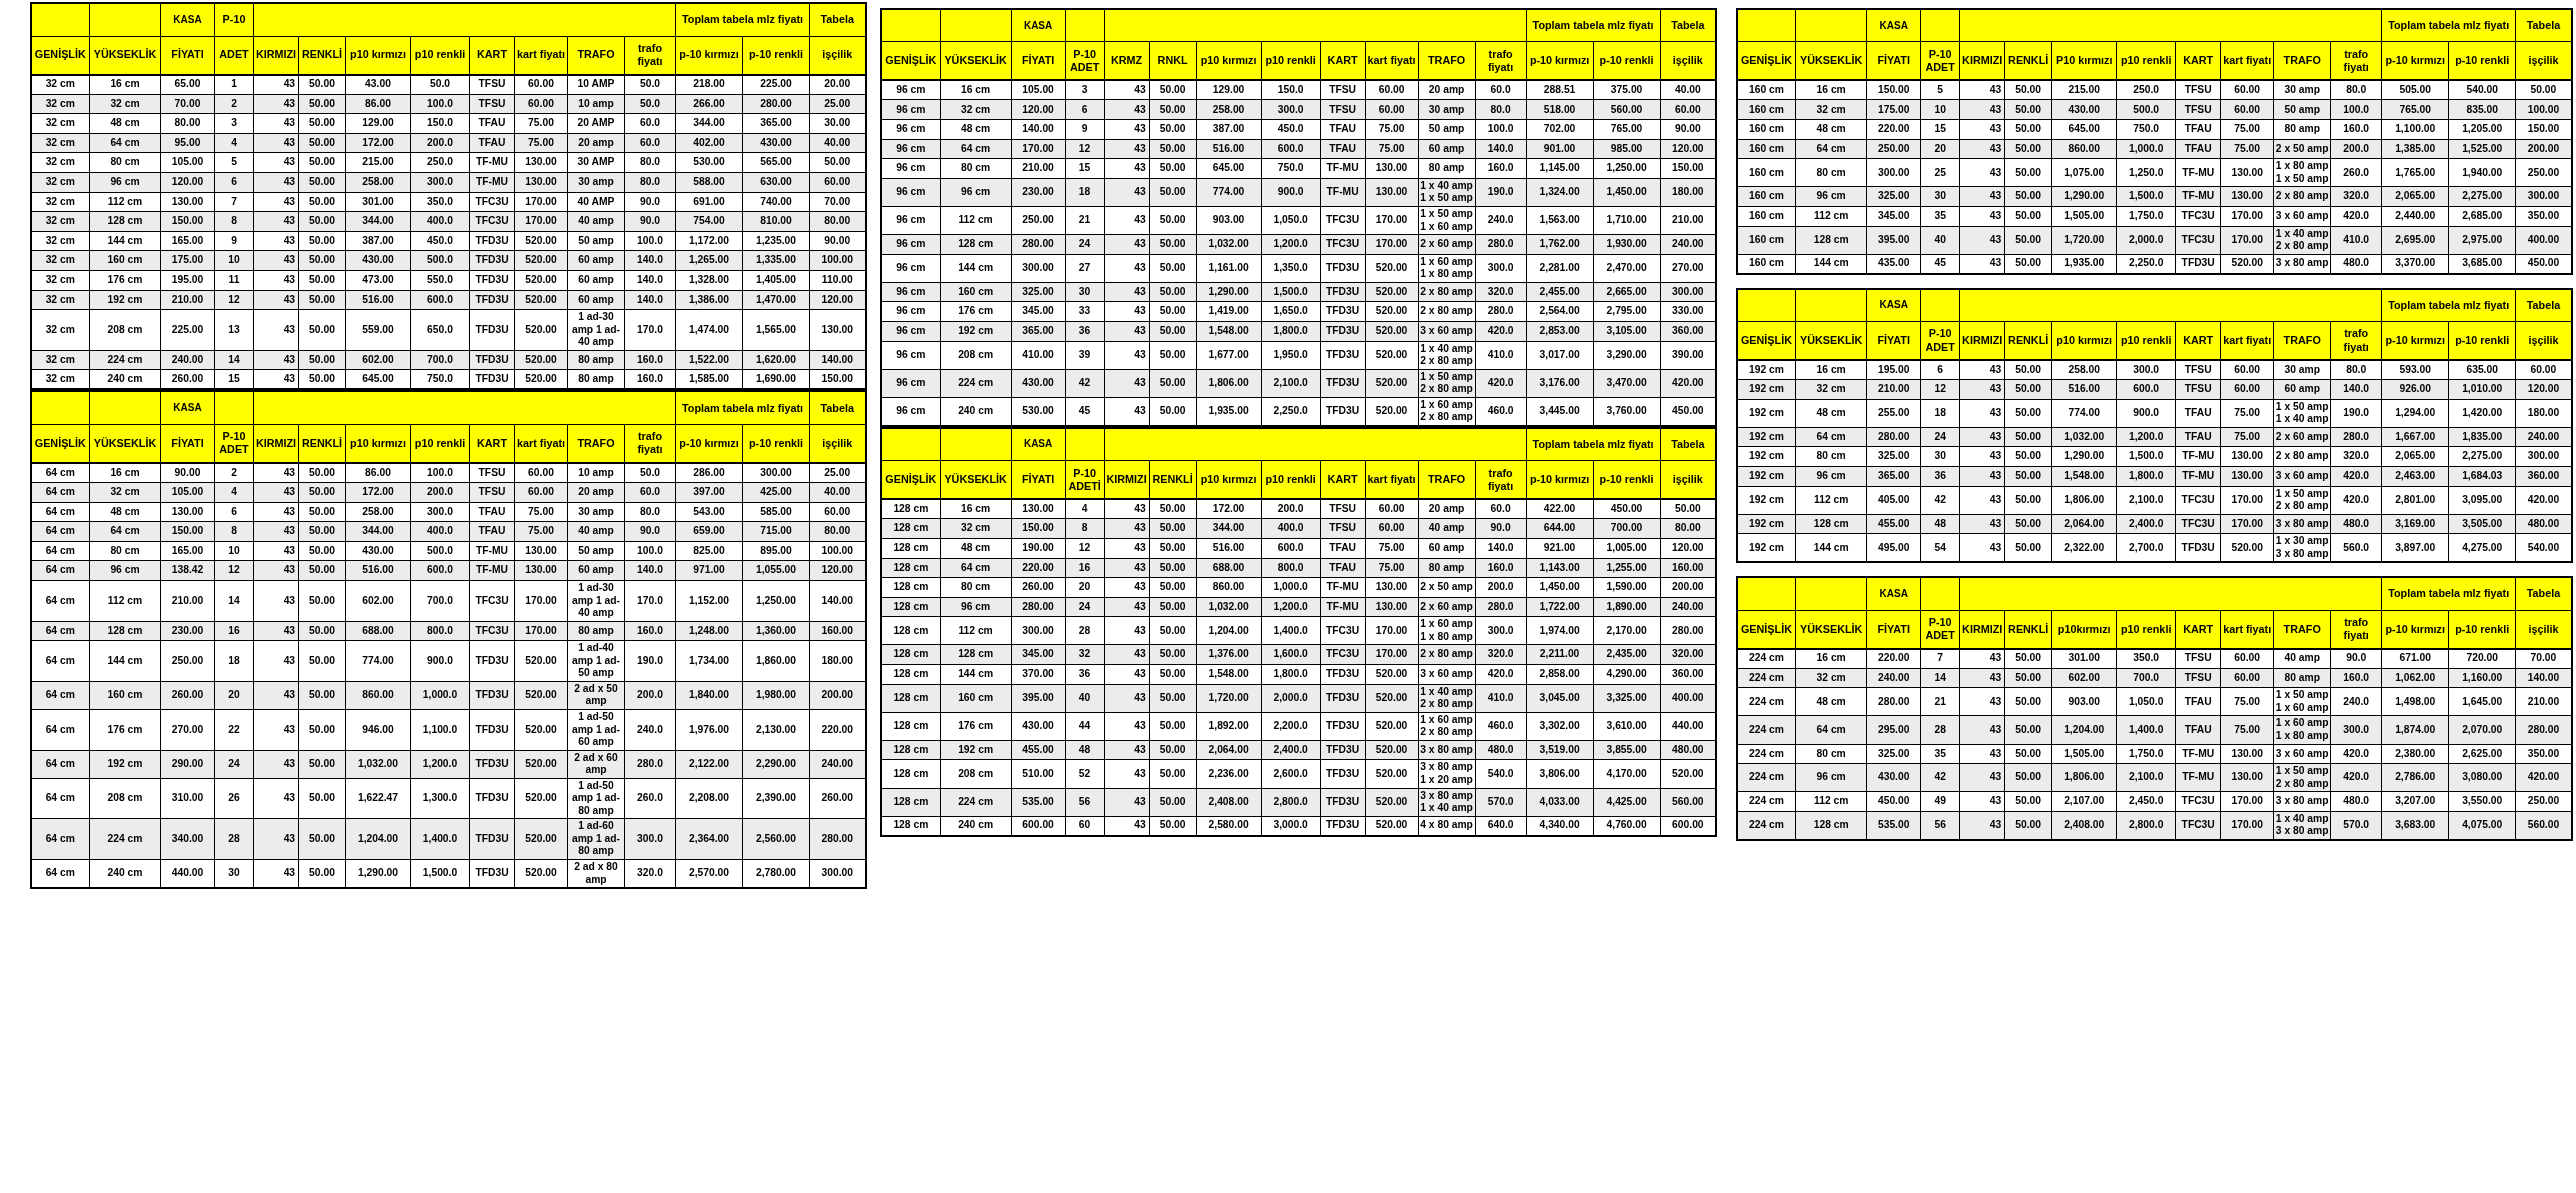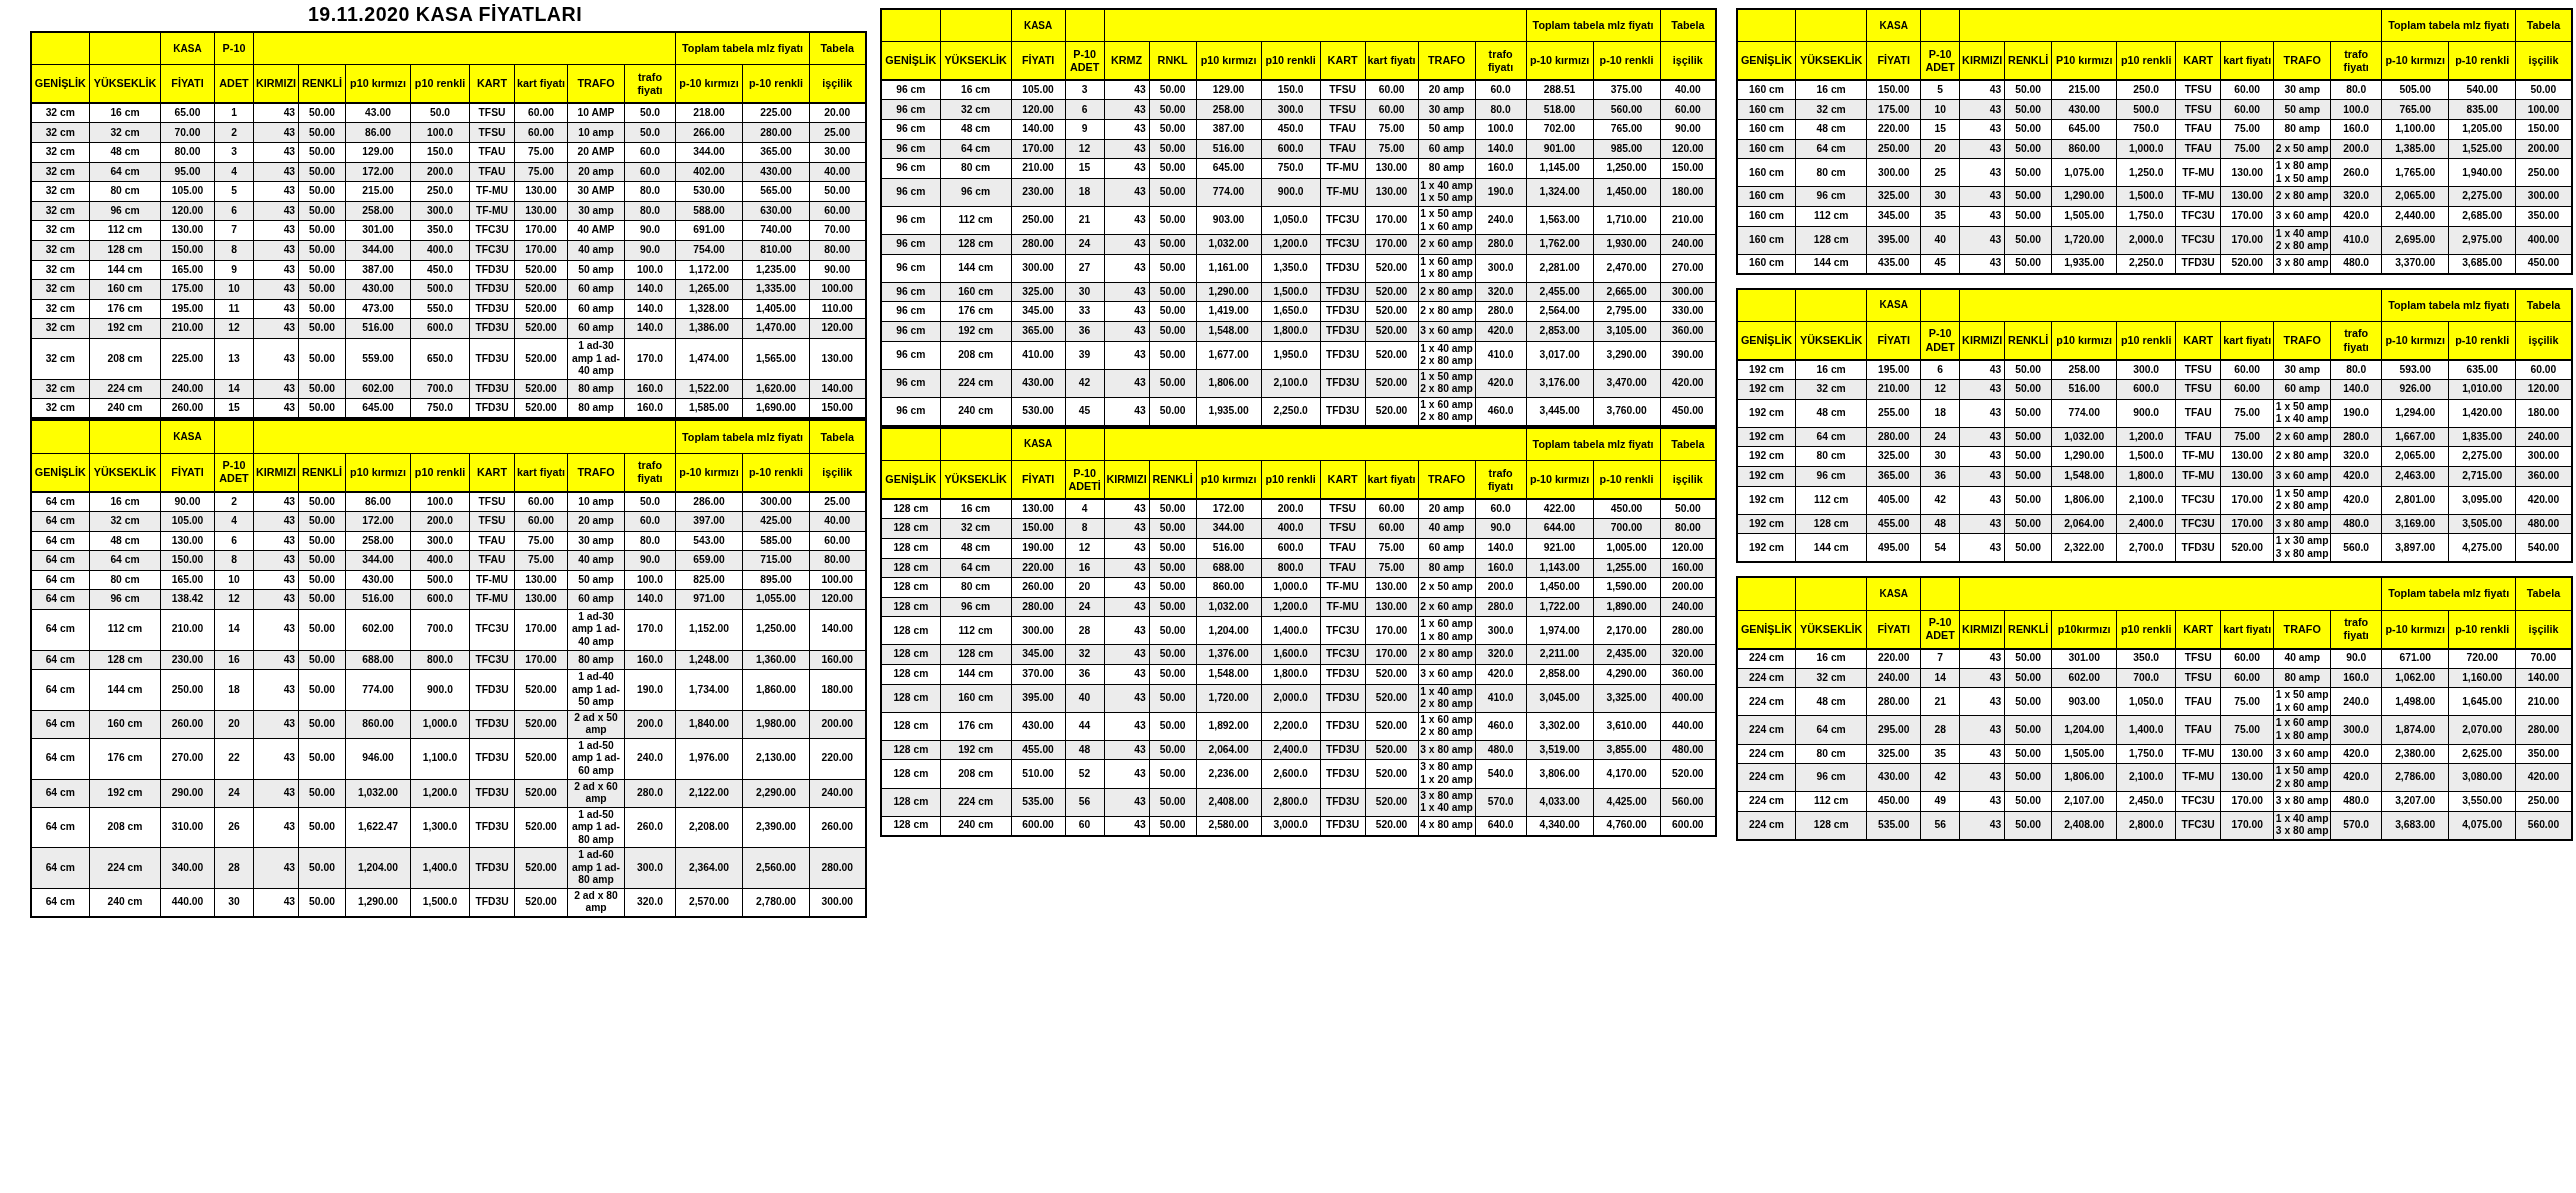--- a/index.html
+++ b/index.html
@@ -32,21 +32,20 @@
   table.price tbody tr{height:19.6px}
   table.price tbody tr:nth-child(even){background:#ececec}
   table.price td.alr{text-align:right;padding-right:2.9px}
   table.price thead td.big{font-size:10px}
 </style>
 </head>
 <body>
 
 <div class="wrap">
   <div class="panel panel-left">
-    <div class="title">19.11.2020 KASA FİYATLARI</div>
   <table class="price">
         <colgroup>
           <col style="width: 59px;">
           <col style="width: 71px;">
           <col style="width: 54px;">
           <col style="width: 39px;">
           <col style="width: 45px;">
           <col style="width: 47px;">
           <col style="width: 65px;">
           <col style="width: 59px;">
@@ -1601,21 +1600,21 @@
             <td>36</td>
             <td class="alr">43</td>
             <td>50.00</td>
             <td>1,548.00</td>
             <td>1,800.0</td>
             <td>TF-MU</td>
             <td>130.00</td>
             <td>3 x 60 amp</td>
             <td>420.0</td>
             <td>2,463.00</td>
-            <td>2,715.00</td>
+            <td>1,684.03</td>
             <td>360.00</td>
           </tr>
           <tr>
             <td>192 cm</td>
             <td>112 cm</td>
             <td>405.00</td>
             <td>42</td>
             <td class="alr">43</td>
             <td>50.00</td>
             <td>1,806.00</td>

